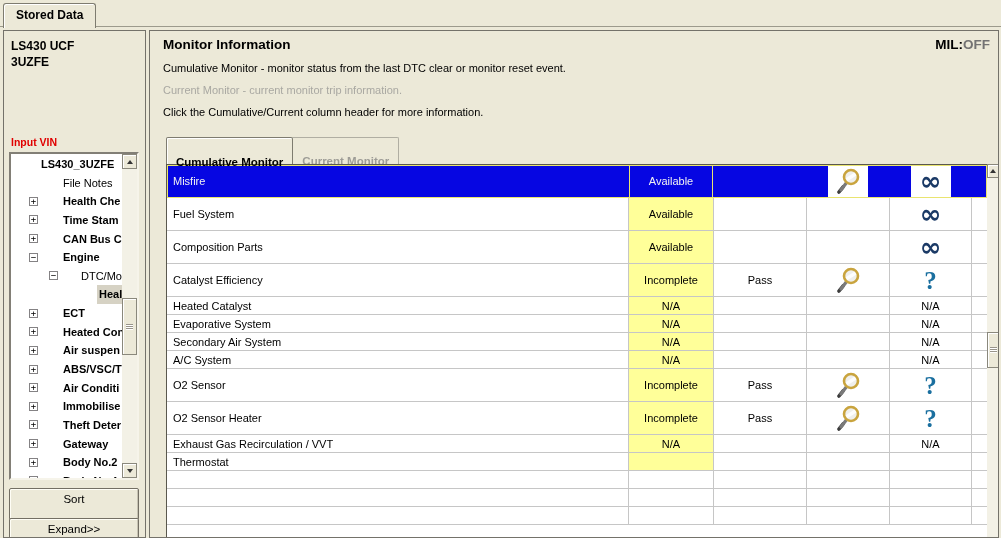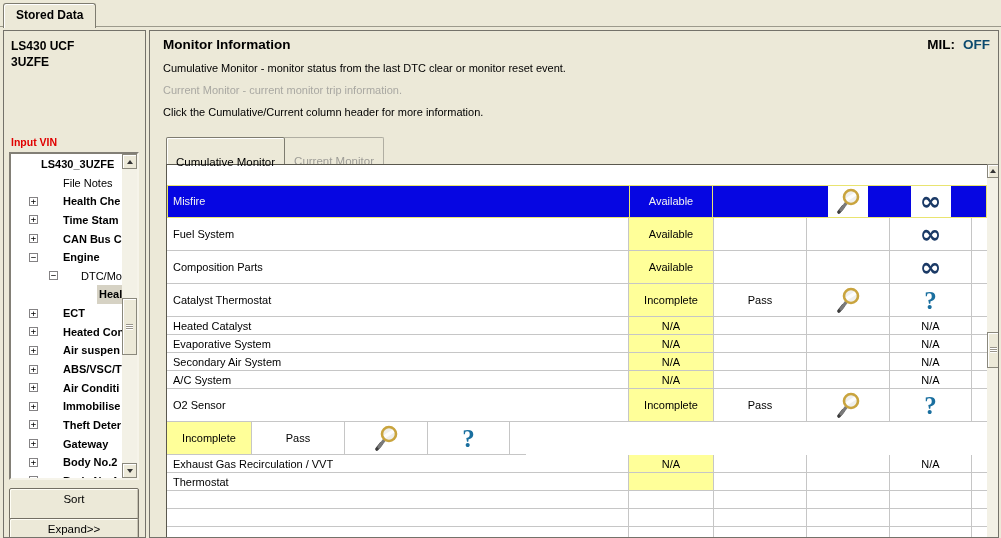--- a/index.html
+++ b/index.html
@@ -47,45 +47,45 @@
           background:repeating-linear-gradient(to bottom,#98948a 0 1px,#fff 1px 2px); }
   .sidebtn { position:absolute; left:5px; width:130px; height:32px; background:#ece9d8;
              border:1px solid #736f64; border-radius:2px; text-align:center; line-height:20px;
              box-shadow:inset 1px 1px 0 #fffef6, inset -1px -1px 0 #c6c2b2; font-size:11.5px; }
   .sortbtn { top:457px; } .expandbtn { top:487px; }
   
   .mainpanel { position:absolute; left:149px; top:30px; width:850px; height:508px;
                border:1px solid #74726a; background:#ece9d8; overflow:hidden; }
   .m-title { position:absolute; left:13px; top:6px; font-size:13.5px; font-weight:bold; }
   .mil { position:absolute; right:8px; top:6px; font-size:13.5px; font-weight:bold; }
-  .mil .off { color:#0c4a6e;margin-left:8px; }
+  .mil .off { color:#737373; }
   .desc { position:absolute; left:13px; font-size:11px; }
   .desc.d1 { top:31px; } .desc.d2 { top:53px; color:#a9a8a2; } .desc.d3 { top:75px; }
   
   .mtabs { position:absolute; left:16px; top:109px; height:24px; display:flex; align-items:flex-end; }
-  .mtab { font-weight:normal; font-size:11.5px; padding:13px 9px;margin-top:40px; }
+  .mtab { font-weight:bold; font-size:11.5px; padding:13px 9px;margin-top:40px; }
   .mtab.active { height:24px; line-height:23px; background:#ece9d8;
                  border:1px solid #7e7c70; border-bottom:none; border-radius:2px 2px 0 0;
                  box-shadow:inset 1px 1px 0 #fff; position:relative; z-index:2; }
   .mtab.inactive { height:21px; line-height:20px; color:#9d9c96;
                    border-top:1px solid #b0aea2; border-right:1px solid #b0aea2; border-radius:0 2px 0 0; }
   
   .tblwrap { position:absolute; left:16px; top:133px; width:833px; height:375px; }
   .grid { position:absolute; left:0; top:0; width:821px; height:375px;
           background:#fff; border-left:1px solid #5a584e; border-top:1px solid #5a584e; overflow:hidden; }
   .trow { display:flex; width:100%; }
   .cell { flex:none; border-right:1px solid #c6c6c6; border-bottom:1px solid #c6c6c6;
           display:flex; align-items:center; justify-content:center; overflow:hidden; }
   .c0 { width:462px; justify-content:flex-start; padding-left:6px; }
   .c1 { width:85px; } .c2 { width:93px; } .c3 { width:83px; } .c4 { width:82px; } .c5 { width:16px; border-right:none; }
   .hrow .cell { background:#fff; font-weight:bold; border-right:1px solid #38382f; border-bottom:1px solid #38382f; height:22px; font-size:11.5px; }
   .hlink { color:#0000ee; text-decoration:underline; }
   .trow.tall .cell { height:33px; } .trow.short .cell { height:18px; }
   .cum-y { background:#ffff99; }
-  .trow.sel { outline:1px solid #e9e470; outline-offset:-1px;margin-top:20px; }
+  .trow.sel { outline:1px solid #e9e470; outline-offset:-1px; }
   .trow.sel .cell { background:#0606e2; color:#f2f2f2; border-right-color:#0606e2; border-bottom-color:#0606e2; }
   .trow.sel .c1 { box-shadow:inset 1px 0 0 #e9e470, inset -1px 0 0 #e9e470; }
   .icb { display:flex; align-items:center; justify-content:center; height:100%; }
   .trow.sel .icb { background:#fff; width:40px; }
   .inf { font-family:"DejaVu Sans",sans-serif; font-weight:bold; font-size:26px; color:#1b3a66; line-height:1; }
   .qm  { font-family:"Liberation Serif","DejaVu Serif",serif; font-weight:bold; font-size:25px; color:#1a6f9f; line-height:1; }
   .tbl-scroll { position:absolute; right:0; top:0; width:12px; height:375px; background:#f3f1e6; }
   .tbl-scroll .sbbtn { height:14px; }
   .mag { display:block; }
 </style>
@@ -196,21 +196,21 @@
           <div class="cell c2"></div>
           <div class="cell c3"></div>
           <div class="cell c4">
             <span class="icb">
               <span class="inf">∞</span>
             </span>
           </div>
           <div class="cell c5"></div>
         </div>
         <div class="trow tall">
-          <div class="cell c0">Catalyst Thermostat</div>
+          <div class="cell c0">Catalyst Efficiency</div>
           <div class="cell c1 cum-y">Incomplete</div>
           <div class="cell c2">Pass</div>
           <div class="cell c3">
             <span class="icb">
               <svg class="mag" width="26" height="26" viewBox="0 0 26 26">
                 <line x1="4" y1="24" x2="8" y2="19" stroke="#3c3c3c" stroke-width="3.6" stroke-linecap="round"></line>
                 <line x1="6" y1="22" x2="12" y2="14" stroke="#7a7a7a" stroke-width="3.2" stroke-linecap="round"></line>
                 <circle cx="16" cy="9" r="7" fill="#efefec" stroke="#c9a43e" stroke-width="2.6"></circle>
                 <path d="M11.5 11.8 L20.5 6" stroke="#ffffff" stroke-width="3.4" opacity="0.9"></path>
               </svg>
@@ -270,20 +270,21 @@
             </span>
           </div>
           <div class="cell c4">
             <span class="icb">
               <span class="qm">?</span>
             </span>
           </div>
           <div class="cell c5"></div>
         </div>
         <div class="trow tall">
+          <div class="cell c0">O2 Sensor Heater</div>
           <div class="cell c1 cum-y">Incomplete</div>
           <div class="cell c2">Pass</div>
           <div class="cell c3">
             <span class="icb">
               <svg class="mag" width="26" height="26" viewBox="0 0 26 26">
                 <line x1="4" y1="24" x2="8" y2="19" stroke="#3c3c3c" stroke-width="3.6" stroke-linecap="round"></line>
                 <line x1="6" y1="22" x2="12" y2="14" stroke="#7a7a7a" stroke-width="3.2" stroke-linecap="round"></line>
                 <circle cx="16" cy="9" r="7" fill="#efefec" stroke="#c9a43e" stroke-width="2.6"></circle>
                 <path d="M11.5 11.8 L20.5 6" stroke="#ffffff" stroke-width="3.4" opacity="0.9"></path>
               </svg>

